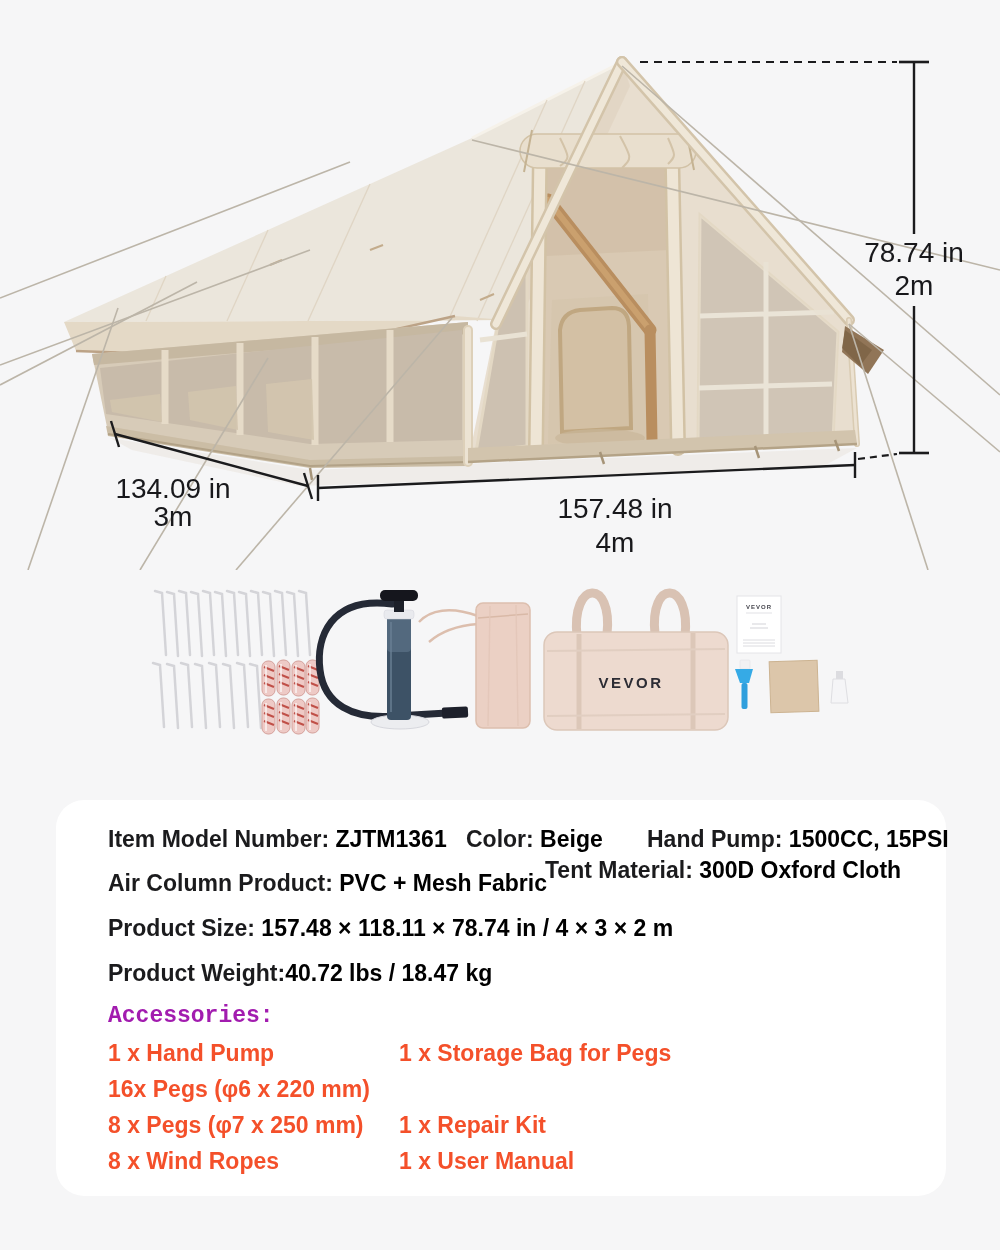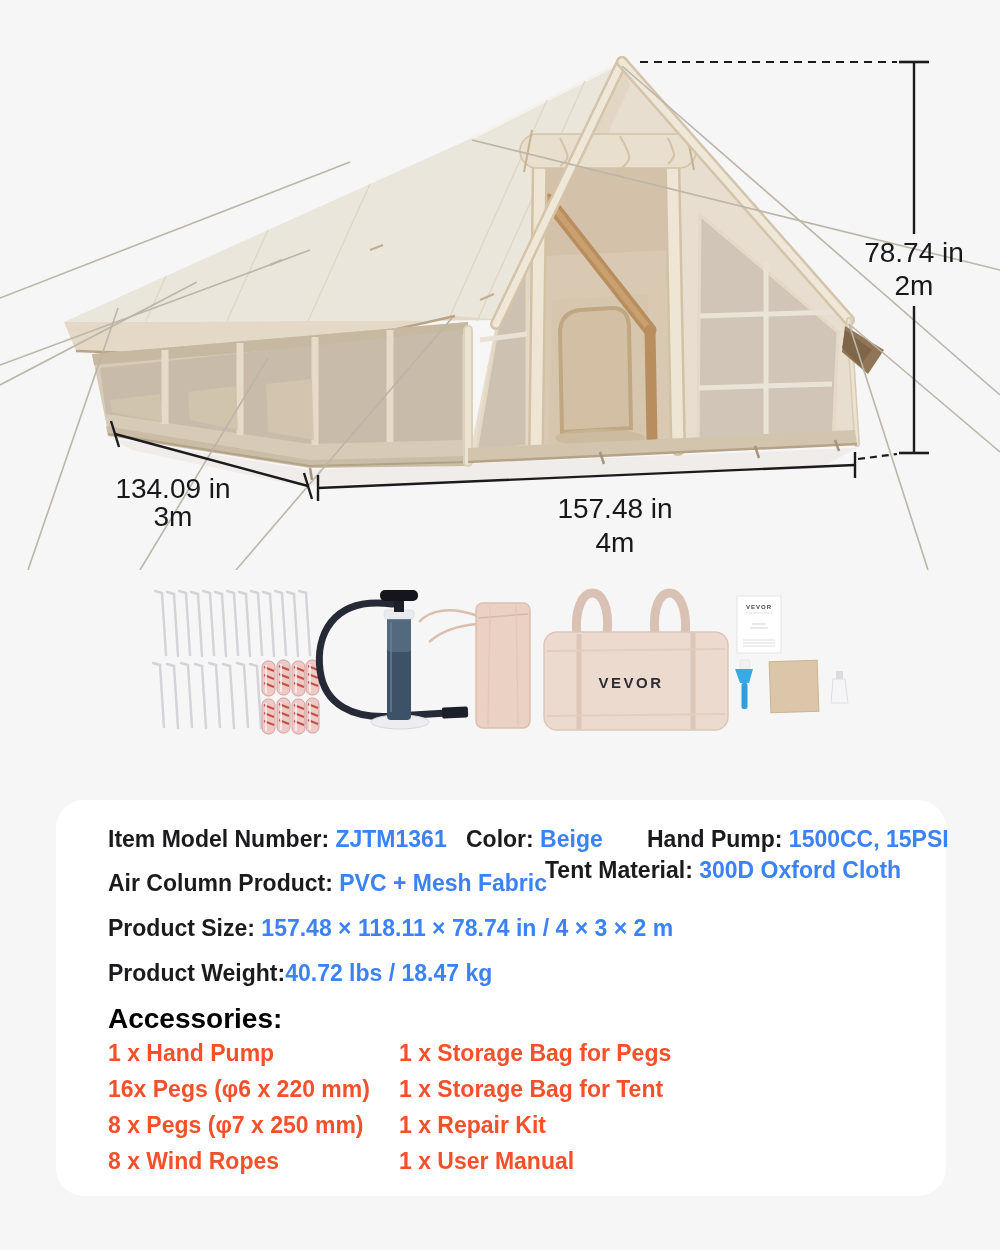--- a/index.html
+++ b/index.html
@@ -7,22 +7,22 @@
         font-family:"Liberation Sans", sans-serif;}
   .fig{position:absolute;left:0;}
   #tent-fig{top:0;width:1000px;height:570px;}
   #acc-fig{top:572px;width:1000px;height:200px;}
   .dim{position:absolute;font-size:28px;font-weight:500;color:#18181b;text-align:center;
        line-height:30px;white-space:nowrap;}
   #panel{position:absolute;left:56px;top:800px;width:890px;height:396px;background:#ffffff;
          border-radius:28px;}
   .pair{position:absolute;white-space:nowrap;font-size:23px;line-height:30px;}
   .pair .lbl{color:#1b1b1d;font-weight:600;}
-  .pair .val{color:#3b82f6;font-weight:700;}
-  .acc-head{position:absolute;font-size:28px;font-weight:600;color:#000000;white-space:nowrap;}
+  .pair .val{color:#000000;font-weight:700;}
+  .acc-head{position:absolute;font-size:23px;font-weight:600;color:#a21caf;white-space:nowrap;font-family:Liberation Mono, monospace;}
   .acc-item{position:absolute;font-size:23px;font-weight:700;color:#f4502a;white-space:nowrap;}
 </style>
 </head>
 <body>
 
 <div id="page">
 
   <div class="fig" id="tent-fig">
     <svg width="1000" height="570" viewBox="0 0 1000 570">
 
@@ -308,18 +308,17 @@
     </span>
 
     <div class="acc-head" style="left:52px;top:203px;">Accessories:</div>
 
     <div class="acc-item" style="left:52px;top:240px;">1 x Hand Pump</div>
     <div class="acc-item" style="left:52px;top:276px;">16x Pegs (φ6 x 220 mm)</div>
     <div class="acc-item" style="left:52px;top:312px;">8 x Pegs (φ7 x 250 mm)</div>
     <div class="acc-item" style="left:52px;top:348px;">8 x Wind Ropes</div>
 
     <div class="acc-item" style="left:343px;top:240px;">1 x Storage Bag for Pegs</div>
-    <div class="acc-item" style="left:343px;top:276px;">1 x Storage Bag for Tent</div>
     <div class="acc-item" style="left:343px;top:312px;">1 x Repair Kit</div>
     <div class="acc-item" style="left:343px;top:348px;">1 x User Manual</div>
   </div>
 
 </div>
 
 </body></html>

